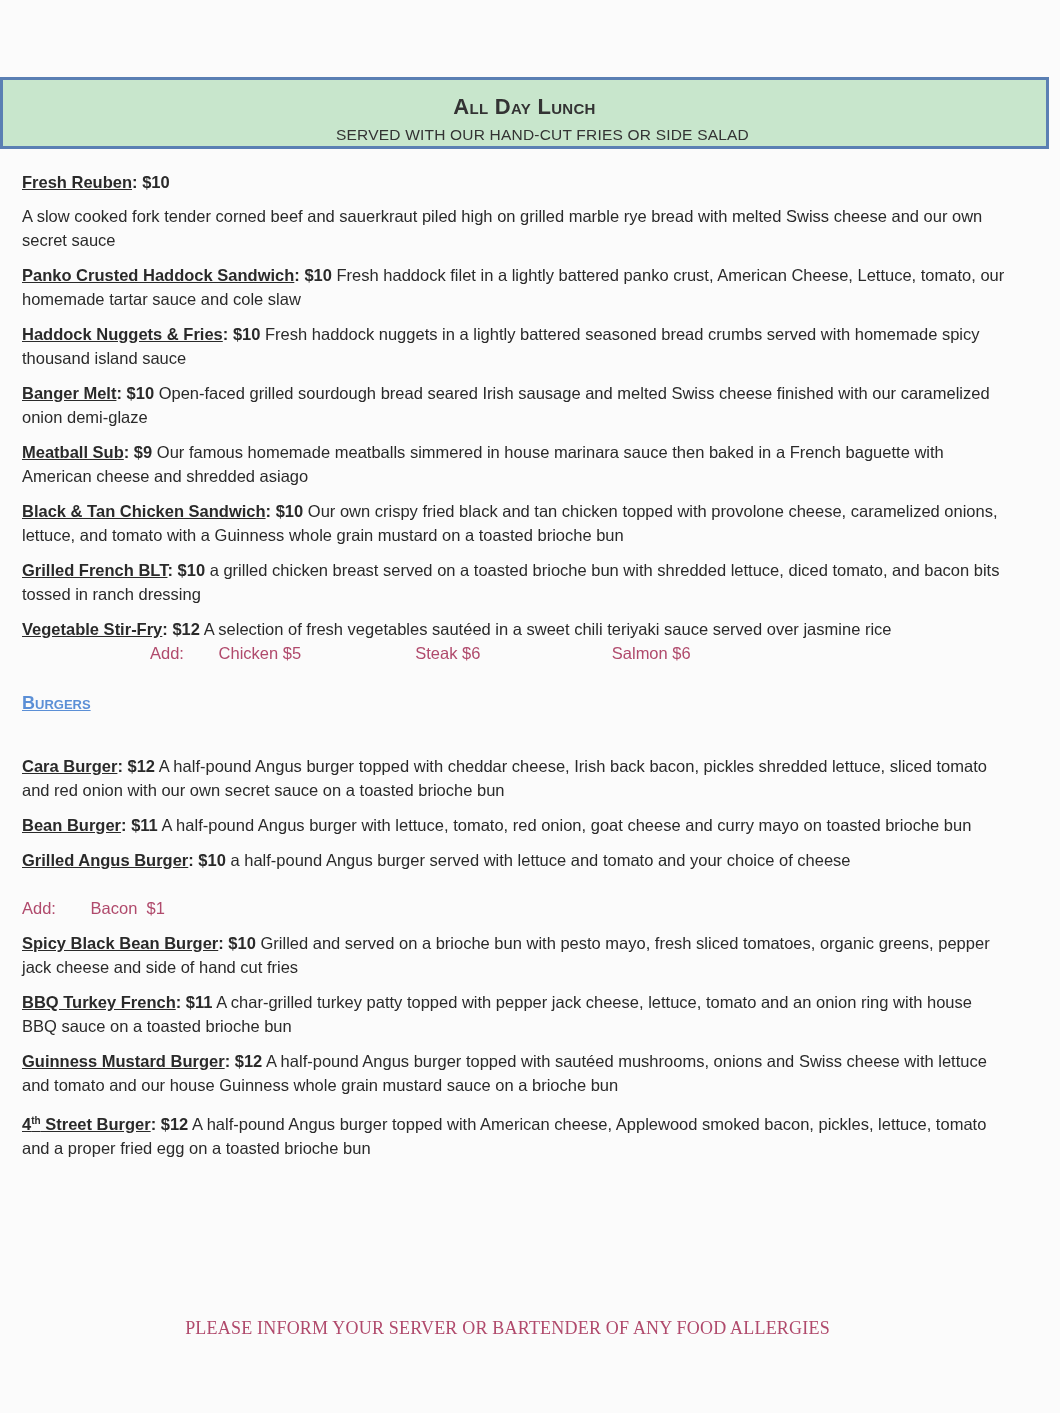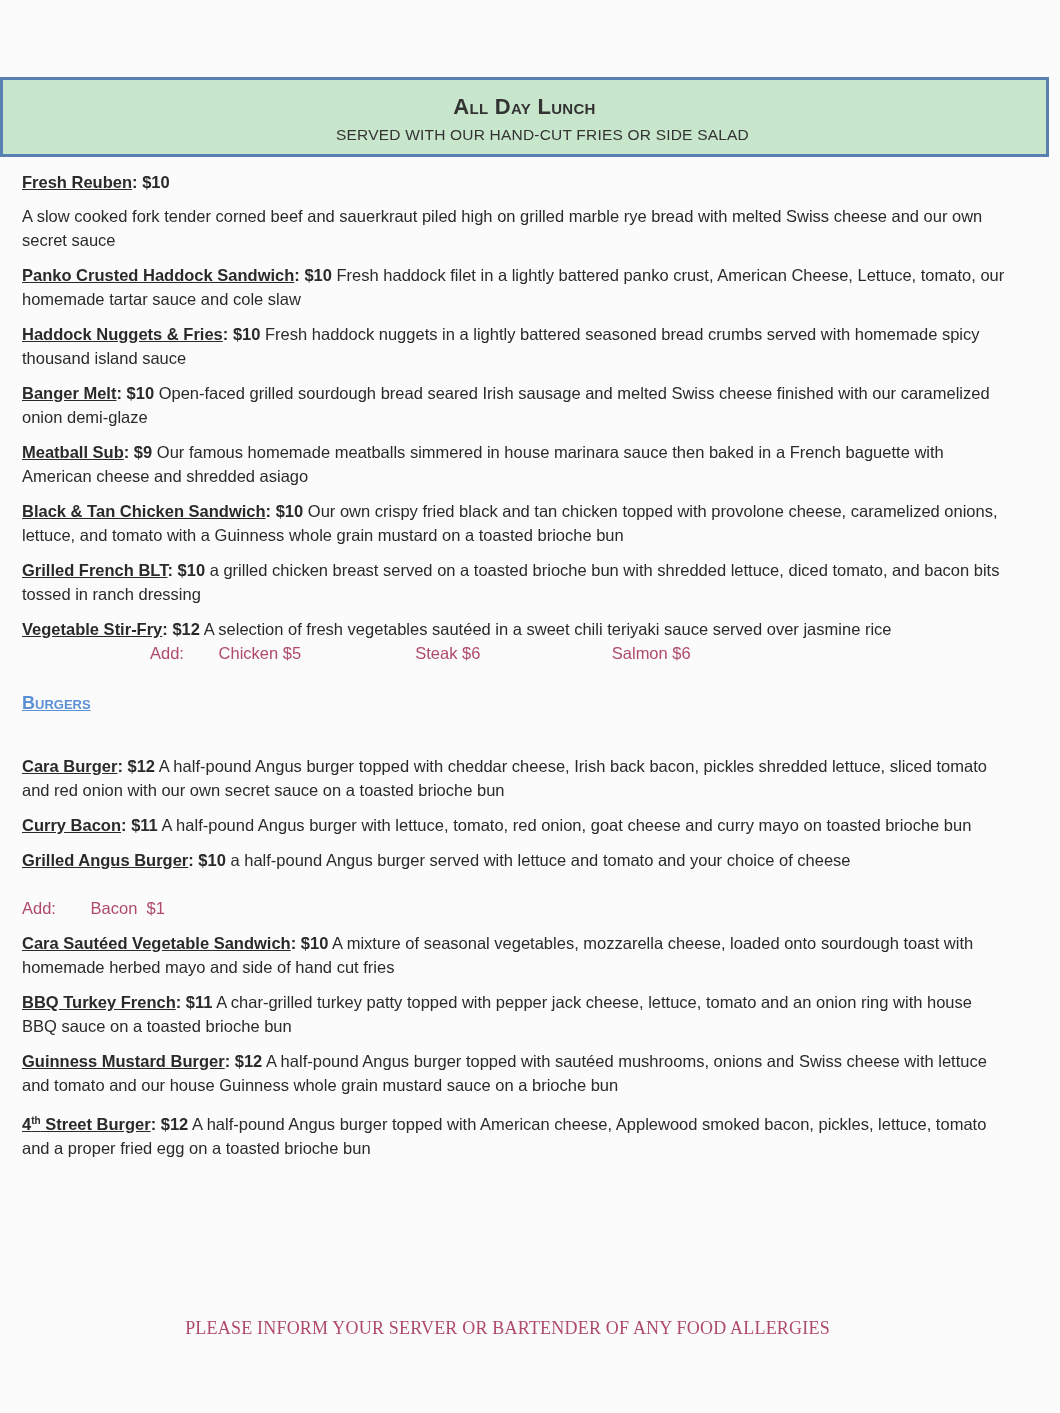--- a/index.html
+++ b/index.html
@@ -1,21 +1,21 @@
 <!DOCTYPE html>
 <html><head>
 <meta charset="utf-8">
 <style>
   html, body { margin: 0; padding: 0; }
   body {
     width: 1060px; height: 1413px; background: #fbfbfb; position: relative; overflow: hidden;
     font-family: "Liberation Sans", sans-serif; color: #2a2a2a;
   }
   .banner {
-    position: absolute; left: 0; top: 77px; width: 1049px; height: 80px;
+    position: absolute; left: 0; top: 77px; width: 1049px; height: 72px;
     background: #c8e6cc; border: 3px solid #5a7fb3; box-sizing: border-box;
     text-align: center;
   }
   .banner-title {
     margin-top: 14px; font-size: 22px; font-weight: bold; letter-spacing: 0.3px; color: #333;
     font-variant: small-caps;
   }
   .banner-sub { margin-top: 6px; font-size: 15.5px; color: #333; letter-spacing: 0.2px; margin-left: 36px; }
   .content { position: absolute; left: 22px; top: 170px; width: 985px; }
   .item { font-size: 16.5px; line-height: 24px; margin-bottom: 11px; }
@@ -53,28 +53,28 @@
     </div>
   <div class="addon" style="margin-top:-11px; padding-left:128px;">
     <span style="width:64px;">Add:</span>
     <span style="width:192px;">Chicken $5</span>
     <span style="width:192px;">Steak $6</span>
     <span>Salmon $6</span>
   </div>
   <div class="section-title">Burgers</div>
   <div id="burger-list-a">
       <div class="item"><span class="name">Cara Burger</span><span class="colon">:  </span><span class="price">$12</span> <span>A half-pound Angus burger topped with cheddar cheese, Irish back bacon, pickles shredded lettuce, sliced tomato and red onion with our own secret sauce on a toasted brioche bun</span></div>
-      <div class="item"><span class="name">Curry Bacon</span><span class="colon">:  </span><span class="price">$11</span> <span>A half-pound Angus burger with lettuce, tomato, red onion, goat cheese and curry mayo on toasted brioche bun</span></div>
+      <div class="item"><span class="name">Bean Burger</span><span class="colon">:  </span><span class="price">$11</span> <span>A half-pound Angus burger with lettuce, tomato, red onion, goat cheese and curry mayo on toasted brioche bun</span></div>
       <div class="item"><span class="name">Grilled Angus Burger</span><span class="colon">:  </span><span class="price">$10</span> <span>a half-pound Angus burger served with lettuce and tomato and your choice of cheese</span></div>
     </div>
   <div class="addon" style="margin-bottom:11px;">
     <span style="width:64px;">Add:</span>
     <span style="white-space:pre;">Bacon  $1</span>
   </div>
   <div id="burger-list-b">
-      <div class="item"><span class="name">Cara Sautéed Vegetable Sandwich</span><span class="colon">:  </span><span class="price">$10</span> <span>A mixture of seasonal vegetables, mozzarella cheese, loaded onto sourdough toast with homemade herbed mayo and side of hand cut fries</span></div>
+      <div class="item"><span class="name">Spicy Black Bean Burger</span><span class="colon">:  </span><span class="price">$10</span> <span>Grilled and served on a brioche bun with pesto mayo, fresh sliced tomatoes, organic greens, pepper jack cheese and side of hand cut fries</span></div>
       <div class="item"><span class="name">BBQ Turkey French</span><span class="colon">:  </span><span class="price">$11</span> <span>A char-grilled turkey patty topped with pepper jack cheese, lettuce, tomato and an onion ring with house BBQ sauce on a toasted brioche bun</span></div>
       <div class="item"><span class="name">Guinness Mustard Burger</span><span class="colon">:  </span><span class="price">$12</span> <span>A half-pound Angus burger topped with sautéed mushrooms, onions and Swiss cheese with lettuce and tomato and our house Guinness whole grain mustard sauce on a brioche bun</span></div>
       <div class="item"><span class="name">4<sup style="font-size: 10px;">th</sup> Street Burger</span><span class="colon">:  </span><span class="price">$12</span> <span>A half-pound Angus burger topped with American cheese, Applewood smoked bacon, pickles, lettuce, tomato and a proper fried egg on a toasted brioche bun</span></div>
     </div>
 </div>
 
 <div class="footer">PLEASE INFORM YOUR SERVER OR BARTENDER OF ANY FOOD ALLERGIES</div>
 
 </body></html>

